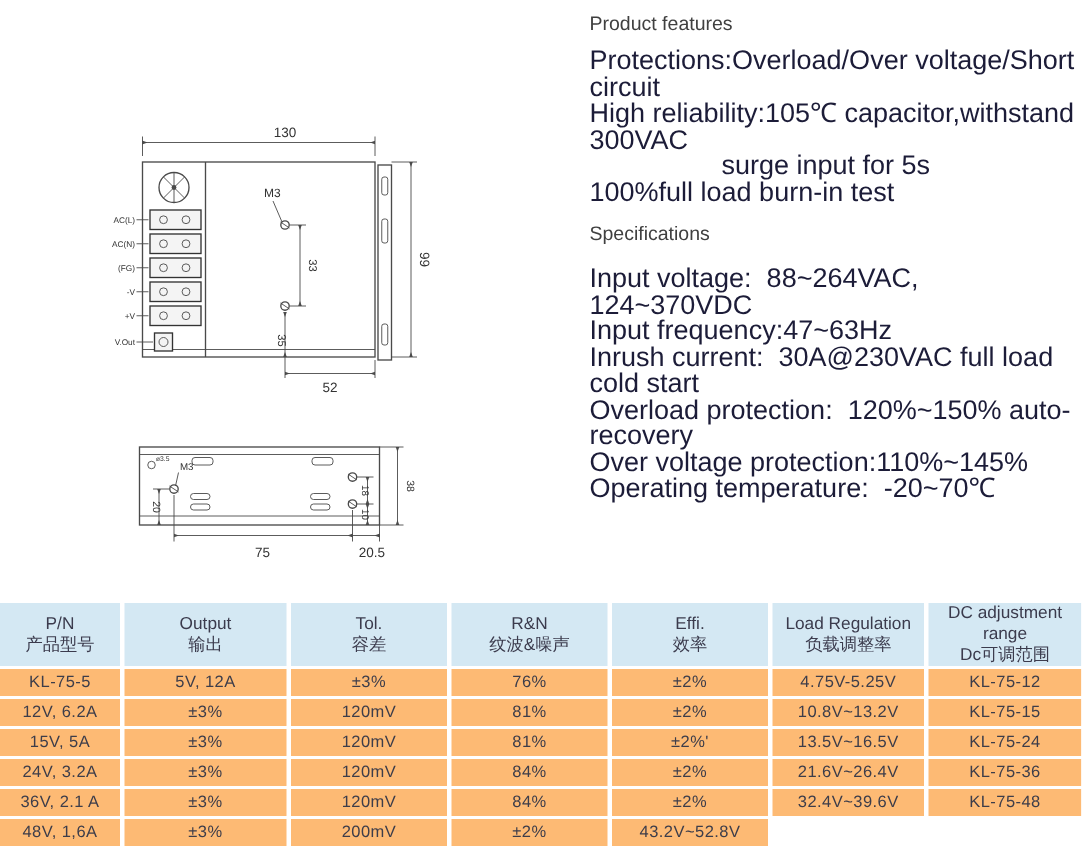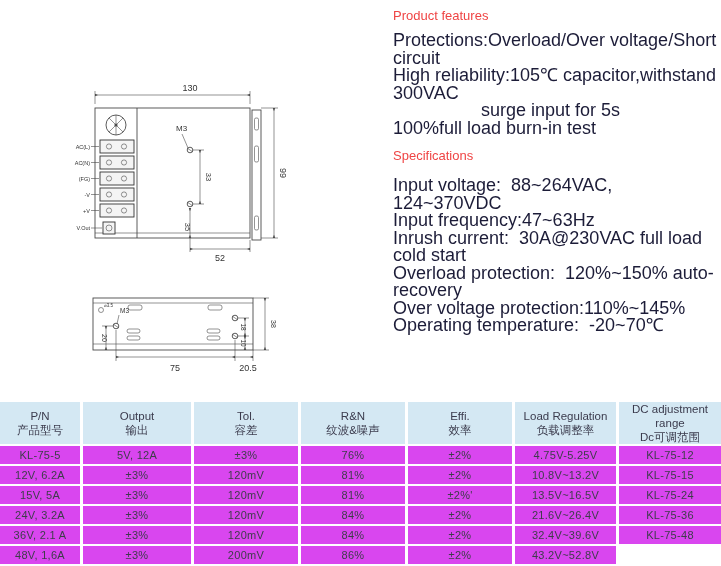--- a/index.html
+++ b/index.html
@@ -4,21 +4,21 @@
 <style>
   html,body{margin:0;padding:0;background:#fff;}
   .page{
     position:relative;width:721px;height:566px;background:#ffffff;overflow:hidden;
     font-family:"Liberation Sans", sans-serif;
   }
   
   .txt-section{position:absolute;left:393px;width:328px;color:#1c1c38;}
   .features{top:8px;}
   .specs{top:148px;}
-  .section-title{color:#ef4444;font-size:13px;line-height:16px;margin:0 0 8px 0;font-weight:normal;}
+  .section-title{color:#404040;font-size:13px;line-height:16px;margin:0 0 8px 0;font-weight:normal;}
   .txt-line{font-size:18px;line-height:17.5px;white-space:pre-wrap;}
   .txt-line.indent{padding-left:88px;}
   
   .drawings{position:absolute;left:40px;top:78px;}
   .drawings text{fill:#333333;font-family:"Liberation Sans",sans-serif;}
   .drawings .ln{stroke:#4a4a4a;stroke-width:0.9;fill:none;}
   .drawings .thin{stroke:#4a4a4a;stroke-width:0.6;fill:none;}
   .drawings .fillpart{fill:#f4f4f4;stroke:#333;stroke-width:0.9;}
   
   .spec-table{position:absolute;left:0;top:402px;width:604px;}
@@ -26,21 +26,21 @@
     display:grid;
     grid-template-columns:80px 108px 104px 104px 104px 101px 102px;
     column-gap:3px;row-gap:2px;background:#ffffff;
   }
   .th{
     background:#d4e8f3;height:42px;display:flex;flex-direction:column;
     align-items:center;justify-content:center;color:#3b3b4d;
     font-size:11.5px;line-height:14px;text-align:center;
   }
   .td{
-    background:#d946ef;height:18px;display:flex;align-items:center;justify-content:center;
+    background:#fdba74;height:18px;display:flex;align-items:center;justify-content:center;
     font-size:11px;color:#3d3d4a;letter-spacing:0.3px;
   }
 </style>
 </head>
 <body>
 
 <div class="page">
 
   <svg class="drawings" width="280" height="315" viewBox="0 0 280 315">
     <defs>
@@ -272,19 +272,18 @@
         <div class="td">36V, 2.1 A</div>
         <div class="td">±3%</div>
         <div class="td">120mV</div>
         <div class="td">84%</div>
         <div class="td">±2%</div>
         <div class="td">32.4V~39.6V</div>
         <div class="td">KL-75-48</div>
         <div class="td">48V, 1,6A</div>
         <div class="td">±3%</div>
         <div class="td">200mV</div>
-        <div class="td">86%</div>
         <div class="td">±2%</div>
         <div class="td">43.2V~52.8V</div>
       </div>
   </div>
 
 </div>
 
 </body></html>

